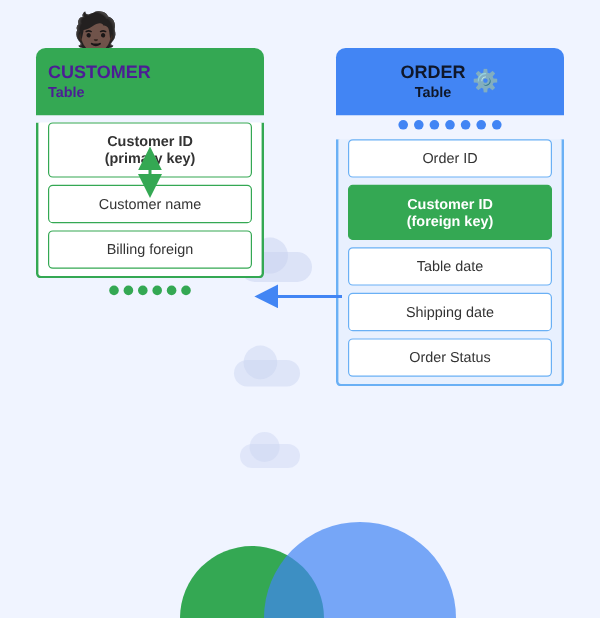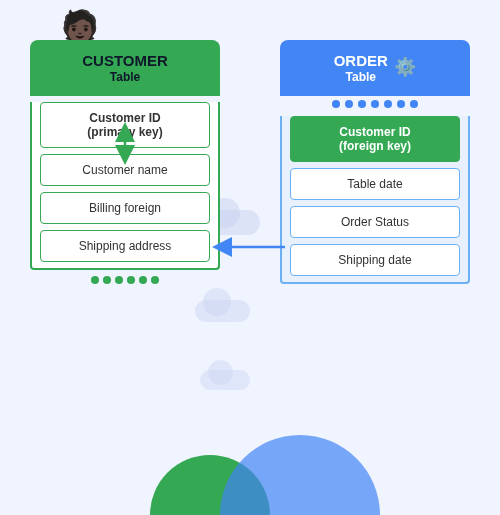--- a/index.html
+++ b/index.html
@@ -36,22 +36,21 @@
     
     .customer-table-container {
       position: absolute;
       left: 30px;
       top: 40px;
       width: 190px;
     }
 
     .customer-header {
       background: #34a853;
-      color: #0f172a;
-      text-align: center;
+      color: #4c1d95;
       padding: 12px 10px;
       border-radius: 8px 8px 0 0;
       font-weight: bold;
       font-size: 16px;
       line-height: 1.2;
       position: relative;
     }
 
     .customer-fields {
       border: 2px solid #34a853;
@@ -97,21 +96,21 @@
     
     .order-table-container {
       position: absolute;
       right: 30px;
       top: 40px;
       width: 190px;
     }
 
     .order-header {
       background: #4285f4;
-      color: #ffffff;
+      color: #0f172a;
       text-align: center;
       padding: 12px 10px;
       border-radius: 8px 8px 0 0;
       font-weight: bold;
       font-size: 16px;
       line-height: 1.2;
       display: flex;
       align-items: center;
       justify-content: center;
       gap: 6px;
@@ -262,21 +261,20 @@
 
 <div class="customer-table-container">
   <div class="customer-header">
     <div class="header-title">CUSTOMER</div>
     <div class="header-sub">Table</div>
   </div>
   <div class="customer-fields">
     <div class="field-box primary-key">Customer ID<br>(primary key)</div>
     <div class="field-box">Customer name</div>
     <div class="field-box">Billing foreign</div>
-    <div class="field-box">Shipping address</div>
   </div>
   <div class="dots-row">
     <div class="dot"></div>
     <div class="dot"></div>
     <div class="dot"></div>
     <div class="dot"></div>
     <div class="dot"></div>
     <div class="dot"></div>
   </div>
 </div>
@@ -292,24 +290,25 @@
   <div class="order-dots-top">
     <div class="order-dot"></div>
     <div class="order-dot"></div>
     <div class="order-dot"></div>
     <div class="order-dot"></div>
     <div class="order-dot"></div>
     <div class="order-dot"></div>
     <div class="order-dot"></div>
   </div>
   <div class="order-fields">
+    <div class="order-field-box">Order ID</div>
     <div class="order-field-box foreign-key">Customer ID<br>(foreign key)</div>
     <div class="order-field-box">Table date</div>
+    <div class="order-field-box">Shipping date</div>
     <div class="order-field-box">Order Status</div>
-    <div class="order-field-box">Shipping date</div>
   </div>
 </div>
 
 <svg class="arrows-svg" xmlns="http://www.w3.org/2000/svg">
 
   <defs>
     <marker id="arrowhead-green-down" markerWidth="8" markerHeight="8" refX="4" refY="4" orient="auto">
       <polygon points="0 0, 8 4, 0 8" fill="#34a853"></polygon>
     </marker>
     <marker id="arrowhead-green-up" markerWidth="8" markerHeight="8" refX="4" refY="4" orient="auto-start-reverse">

